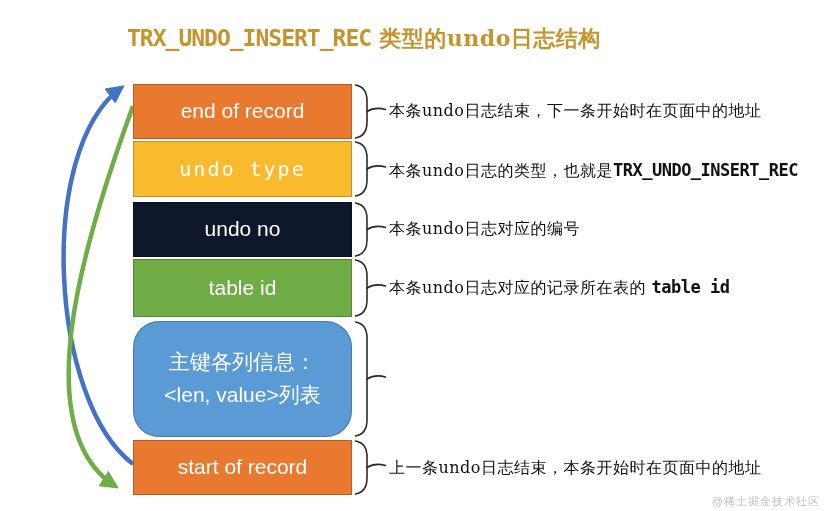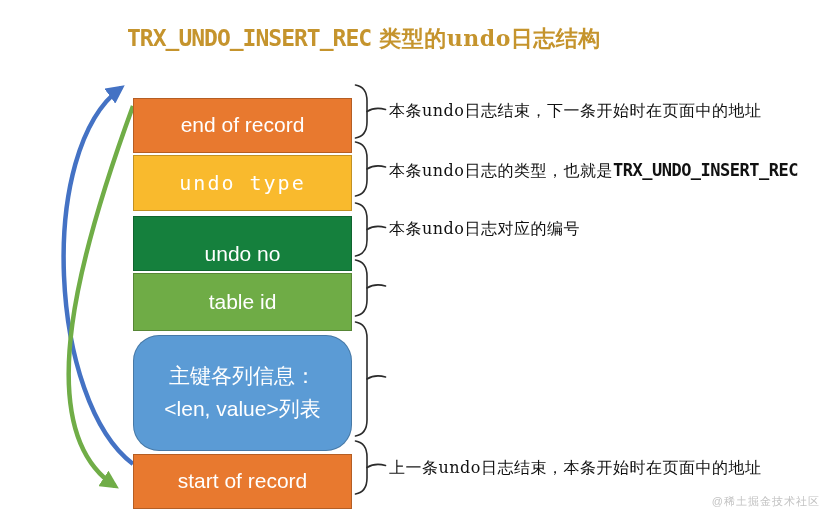--- a/index.html
+++ b/index.html
@@ -18,21 +18,21 @@
   .title-rest{
     font-family:"DejaVu Serif", serif;font-size:22px;
   }
   
   svg.arrows{position:absolute;left:0;top:0;z-index:1;pointer-events:none;}
   
   .row{position:absolute;left:133px;width:219px;z-index:2;}
   .box{
     width:219px;height:100%;display:flex;align-items:center;justify-content:center;
     box-shadow:inset 0 0 0 1px rgba(0,0,0,.22);
-    color:#ffffff;font-size:21px;text-align:center;margin-top:14px;
+    color:#ffffff;font-size:21px;text-align:center;
   }
   .box span{white-space:pre-line;line-height:1.55;}
   .box.mono{font-family:"DejaVu Sans Mono", monospace;font-size:20px;letter-spacing:2px;}
   svg.brace{position:absolute;left:221px;top:0;overflow:visible;}
   svg.brace path{fill:none;stroke:#2b2b2b;stroke-width:1.6;stroke-linecap:round;}
   
   .ann{
     position:absolute;left:389px;transform:translateY(-50%);white-space:nowrap;z-index:2;
     font-family:"DejaVu Serif", serif;font-size:16px;color:#111;letter-spacing:.5px;
   }
@@ -80,21 +80,21 @@
   <div class="row" style="top:141px;height:56px;">
     <div class="box mono" style="background: rgb(249, 186, 45);">
         <span>undo type</span>
       </div>
     <svg class="brace" width="36" height="56" viewBox="0 0 36 56">
         <path class="b-main" d="M1.5 1 C10 2.5 13 8 13 17 L13 39 C13 48 10 53.5 1.5 55"></path>
         <path class="b-tick" d="M13 28 Q21 23 31.5 26"></path>
       </svg>
   </div>
   <div class="row" style="top:202px;height:55px;">
-    <div class="box" style="background: #15803d; align-items: flex-end;">
+    <div class="box" style="background: #0f172a;">
         <span>undo no</span>
       </div>
     <svg class="brace" width="36" height="55" viewBox="0 0 36 55">
         <path class="b-main" d="M1.5 1 C10 2.5 13 8 13 17 L13 38 C13 47 10 52.5 1.5 54"></path>
         <path class="b-tick" d="M13 27.5 Q21 22.5 31.5 25.5"></path>
       </svg>
   </div>
   <div class="row" style="top:259px;height:58px;">
     <div class="box" style="background: rgb(111, 172, 70);">
         <span>table id</span>
@@ -126,18 +126,21 @@
 
   <div class="ann" style="top:111px;">
     <span>本条undo日志结束，下一条开始时在页面中的地址</span><span class="code"></span>
   </div>
   <div class="ann" style="top:171px;">
     <span>本条undo日志的类型，也就是</span><span class="code">TRX_UNDO_INSERT_REC</span>
   </div>
   <div class="ann" style="top:229px;">
     <span>本条undo日志对应的编号</span><span class="code"></span>
   </div>
+  <div class="ann" style="top:288px;">
+    <span>本条undo日志对应的记录所在表的 </span><span class="code">table id</span>
+  </div>
   <div class="ann" style="top:468px;">
     <span>上一条undo日志结束，本条开始时在页面中的地址</span><span class="code"></span>
   </div>
 
   <div class="watermark">@稀土掘金技术社区</div>
 </div>
 
 </body></html>

